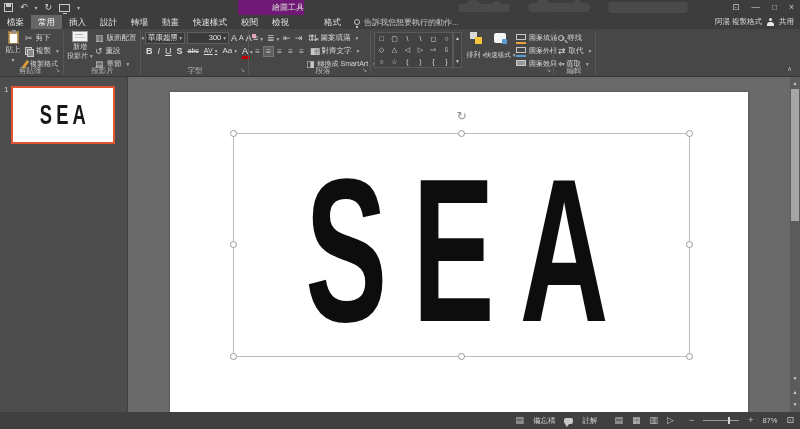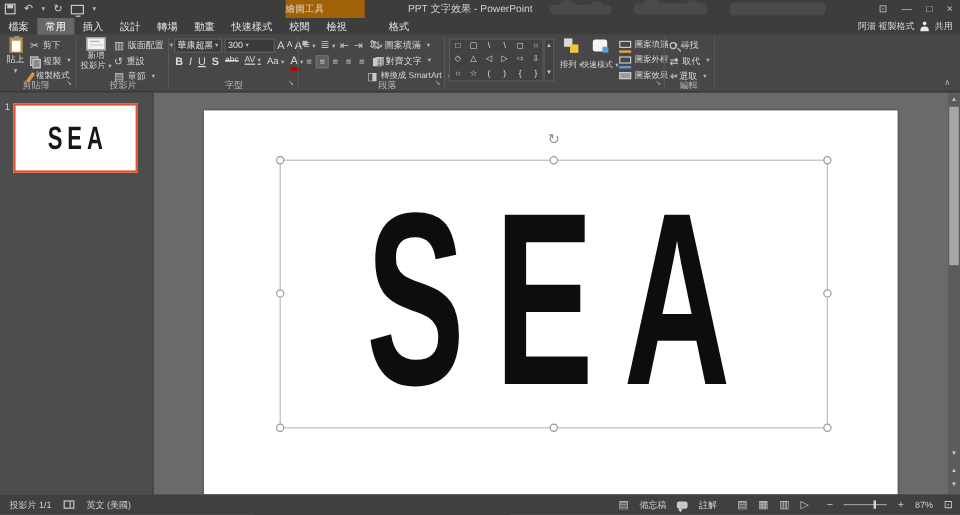--- a/index.html
+++ b/index.html
@@ -14,21 +14,21 @@
   .i-save:before{content:"";position:absolute;left:1px;top:0;width:5px;height:3px;background:#c9c9c9;}
   .i-monitor{width:11px;height:8px;border:1px solid #c9c9c9;position:relative;}
   .i-monitor:before{content:"";position:absolute;left:3px;top:8px;width:4px;height:1px;background:#c9c9c9;}
   .tiny-dd{font-size:6px;color:#b5b5b5;}
   .cloud{position:absolute;background:#4a4a4a;border-radius:8px;}
   .cloud:before,.cloud:after{content:"";position:absolute;background:#4a4a4a;border-radius:50%;}
   .cloud:before{width:14px;height:10px;left:8px;top:-4px;}
   .cloud:after{width:10px;height:8px;right:8px;top:-3px;}
   .bubble{position:absolute;background:#4a4a4a;border-radius:4px;}
   .window-title{position:absolute;left:340px;top:0;height:15px;line-height:15px;font-size:8.5px;color:#cfcfcf;white-space:nowrap;}
-  .ctx-header{position:absolute;left:238px;top:0;width:66px;height:15px;line-height:15px;text-align:left;font-size:8px;color:#d8d8d8;background:#a16207;}
+  .ctx-header{position:absolute;left:238px;top:0;width:66px;height:15px;line-height:15px;text-align:right;font-size:8px;color:#d8d8d8;background:#701a75;}
   .winbtns{position:absolute;right:2px;top:0;height:14px;display:flex;align-items:center;gap:12px;padding-right:4px;}
   .winbtns span{font-size:8.5px;color:#c8c8c8;line-height:14px;}
 
   
   .tabrow{position:absolute;left:0;top:15px;width:800px;height:14px;background:#3d3d3d;z-index:5;display:flex;align-items:stretch;}
   .tab{padding:0 7px;font-size:8.5px;line-height:14px;color:#e2e2e2;white-space:nowrap;}
   .tab.active{background:#676767;color:#fff;}
   .tab.contextual{margin-left:21px;}
   .tellme{display:flex;align-items:center;gap:4px;padding:0 6px;font-size:8px;color:#c4c4c4;white-space:nowrap;}
   .i-bulb{width:6px;height:6px;border:1px solid #c4c4c4;border-radius:50%;position:relative;}
@@ -129,40 +129,43 @@
     <div class="bubble" style="left:608px;top:2px;width:80px;height:11px;"></div>
     <div class="qat">
       <span class="i-save"></span>
       <span class="glyph">↶</span>
       <span class="tiny-dd">▾</span>
       <span class="glyph">↻</span>
       <span class="i-monitor"></span>
       <span class="tiny-dd">▾</span>
     </div>
     <div class="ctx-header">繪圖工具</div>
-    <div class="window-title">PPT 文字效果 - PowerPoint</div>
     <div class="winbtns">
       <span>⊡</span>
       <span>—</span>
       <span>□</span>
       <span>×</span>
     </div>
   </div>
 
   <div class="tabrow">
     <div class="tab">檔案</div>
     <div class="tab active">常用</div>
     <div class="tab">插入</div>
     <div class="tab">設計</div>
     <div class="tab">轉場</div>
     <div class="tab">動畫</div>
     <div class="tab">快速樣式</div>
     <div class="tab">校閱</div>
     <div class="tab">檢視</div>
     <div class="tab contextual">格式</div>
+    <div class="tellme">
+      <span class="i-bulb"></span>
+      <span>告訴我您想要執行的動作...</span>
+    </div>
     <div class="account">
       <span>阿湯 複製格式</span>
       <span class="i-person"></span>
       <span>共用</span>
     </div>
   </div>
 
   <div class="ribbon">
 
     <div class="bigbtn" style="left:3px;top:2px;width:20px;">
@@ -203,21 +206,21 @@
       <span class="glyph-ic">▤</span>
       <span class="rbtn-txt">章節</span>
     </div>
     <div class="glabel" style="left:65px;width:75px;">投影片</div>
     <div class="gsep" style="left:140px;"></div>
 
     <div class="row" style="left:145px;top:3px;gap:2px;">
       <span class="combo dd" style="width:40px;">
           <span style="overflow:hidden;">華康超黑體</span>
         </span>
-      <span class="combo dd" style="width:42px;">
+      <span class="combo dd" style="width:42px;justify-content:flex-end;">
           <span>300</span>
         </span>
       <span class="fmt" style="font-size:9px;">A</span>
       <span class="fmt" style="font-size:7px;">A</span>
       <span class="a-clear">A</span>
     </div>
     <div class="row" style="left:146px;top:16px;gap:5px;">
       <span class="fmt b">B</span>
       <span class="fmt i">I</span>
       <span class="fmt u">U</span>
@@ -356,25 +359,20 @@
     <div class="vscroll">
       <div class="arrow" style="top:1px;">▲</div>
       <div class="vthumb"></div>
       <div class="arrow" style="top:296px;">▼</div>
       <div class="arrow" style="top:310px;">▲</div>
       <div class="arrow" style="top:322px;">▼</div>
     </div>
   </div>
 
   <div class="statusbar">
-    <div class="sb-left">
-      <span>投影片 1/1</span>
-      <span class="i-book"></span>
-      <span>英文 (美國)</span>
-    </div>
     <div class="sb-right">
       <span class="sb-ic">▤</span>
       <span>備忘稿</span>
       <span class="i-bubble"></span>
       <span>註解</span>
       <span class="sb-ic" style="margin-left:8px;">▤</span>
       <span class="sb-ic">▦</span>
       <span class="sb-ic">▥</span>
       <span class="sb-ic">▷</span>
       <span class="sb-ic" style="margin-left:6px;">−</span>

